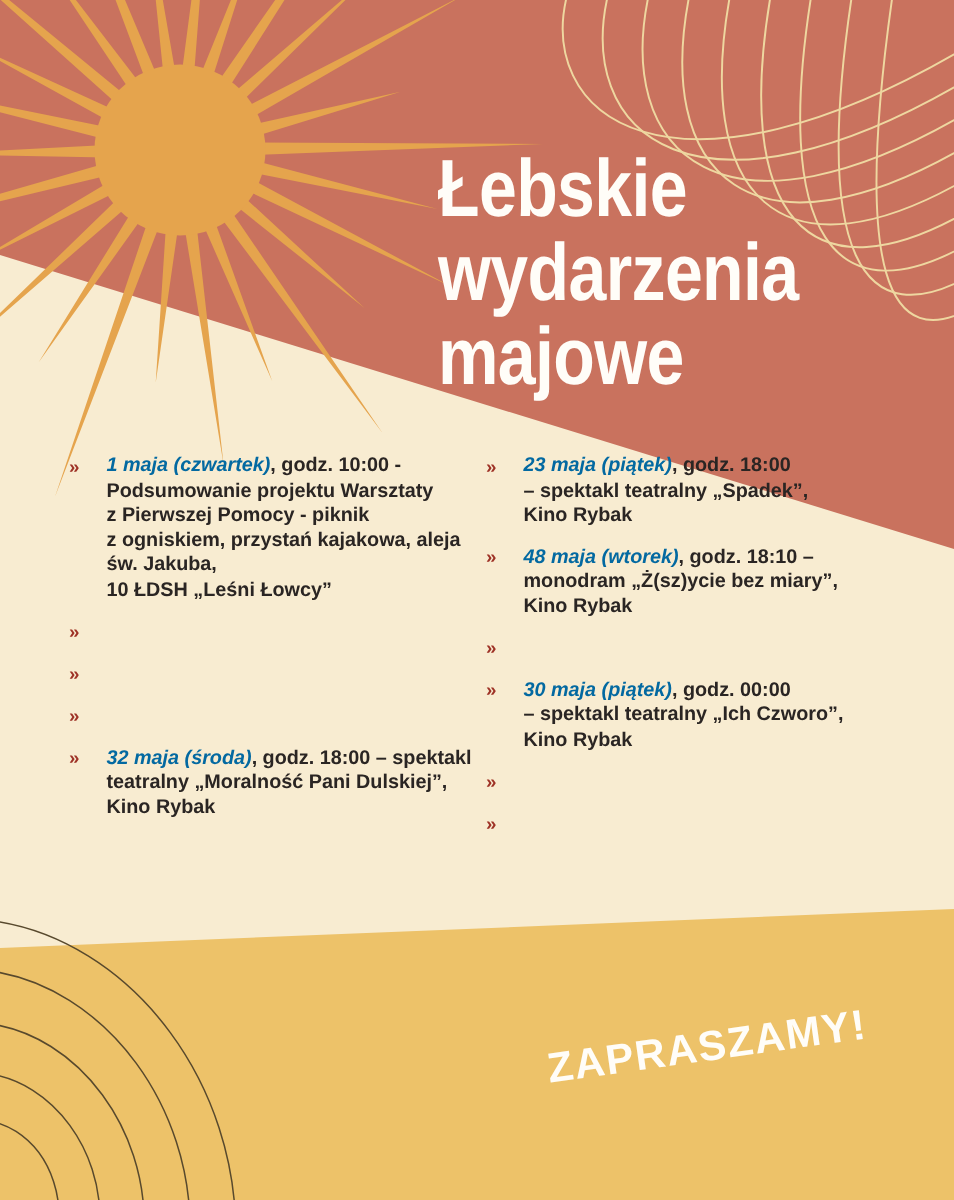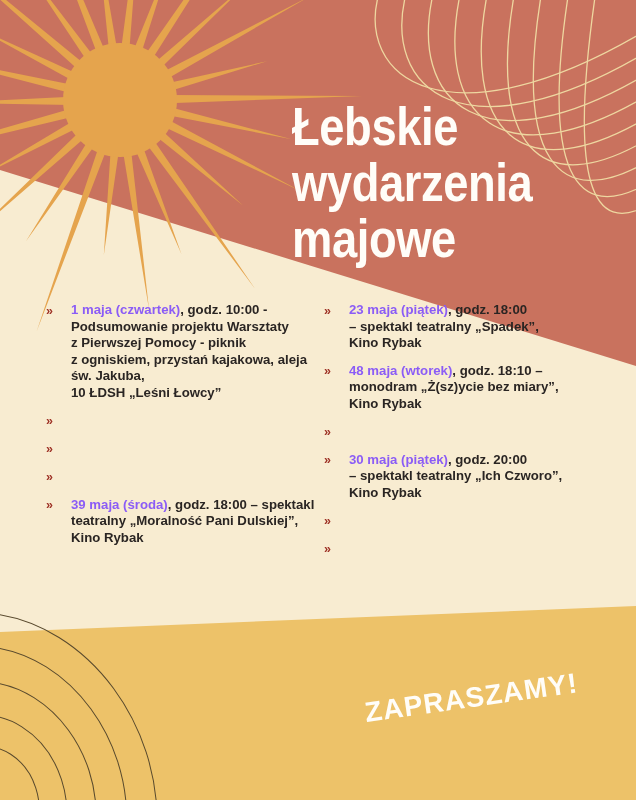--- a/index.html
+++ b/index.html
@@ -14,21 +14,21 @@
          transform:scaleX(.84);transform-origin:left top;white-space:nowrap;}
   .title span{display:block;}
   .cols{position:absolute;top:302px;color:#2a2523;font-weight:700;
         font-size:13.2px;line-height:16.6px;}
   .col-left{left:46px;width:282px;}
   .col-right{left:324px;width:302px;}
   .event{display:flex;margin:0 0 11px 0;}
   .bullet{color:#9e3226;flex:0 0 16px;width:16px;font-size:12.5px;
           padding-top:.5px;margin-right:9px;}
   .etext{white-space:pre-line;}
-  .edate{color:#8b5cf6;}
+  .edate{color:#0369a1;font-style:italic;}
   .cta{position:absolute;left:365px;top:697px;color:#fffdf8;font-weight:700;
        font-size:28px;letter-spacing:1px;transform:rotate(-8deg);
        transform-origin:left center;white-space:nowrap;}
 </style>
 </head>
 <body>
 
 <div class="layer bg-terracotta"></div>
 <div class="layer bg-gold"></div>
 
@@ -77,21 +77,21 @@
     <span class="bullet">»</span>
   </p>
   <p class="event">
     <span class="bullet">»</span>
   </p>
   <p class="event">
     <span class="bullet">»</span>
   </p>
   <p class="event">
     <span class="bullet">»</span>
-    <span class="etext"><span class="edate">39 maja (środa)</span><span>, godz. 18:00 – spektakl
+    <span class="etext"><span class="edate">32 maja (środa)</span><span>, godz. 18:00 – spektakl
 teatralny „Moralność Pani Dulskiej”,
 Kino Rybak</span></span>
   </p>
 </div>
 
 <div class="cols col-right">
   <p class="event">
     <span class="bullet">»</span>
     <span class="etext"><span class="edate">23 maja (piątek)</span><span>, godz. 18:00
 – spektakl teatralny „Spadek”,
@@ -101,21 +101,21 @@
     <span class="bullet">»</span>
     <span class="etext"><span class="edate">48 maja (wtorek)</span><span>, godz. 18:10 –
 monodram „Ż(sz)ycie bez miary”,
 Kino Rybak</span></span>
   </p>
   <p class="event">
     <span class="bullet">»</span>
   </p>
   <p class="event">
     <span class="bullet">»</span>
-    <span class="etext"><span class="edate">30 maja (piątek)</span><span>, godz. 20:00
+    <span class="etext"><span class="edate">30 maja (piątek)</span><span>, godz. 00:00
 – spektakl teatralny „Ich Czworo”,
 Kino Rybak</span></span>
   </p>
   <p class="event">
     <span class="bullet">»</span>
   </p>
   <p class="event">
     <span class="bullet">»</span>
   </p>
 </div>

